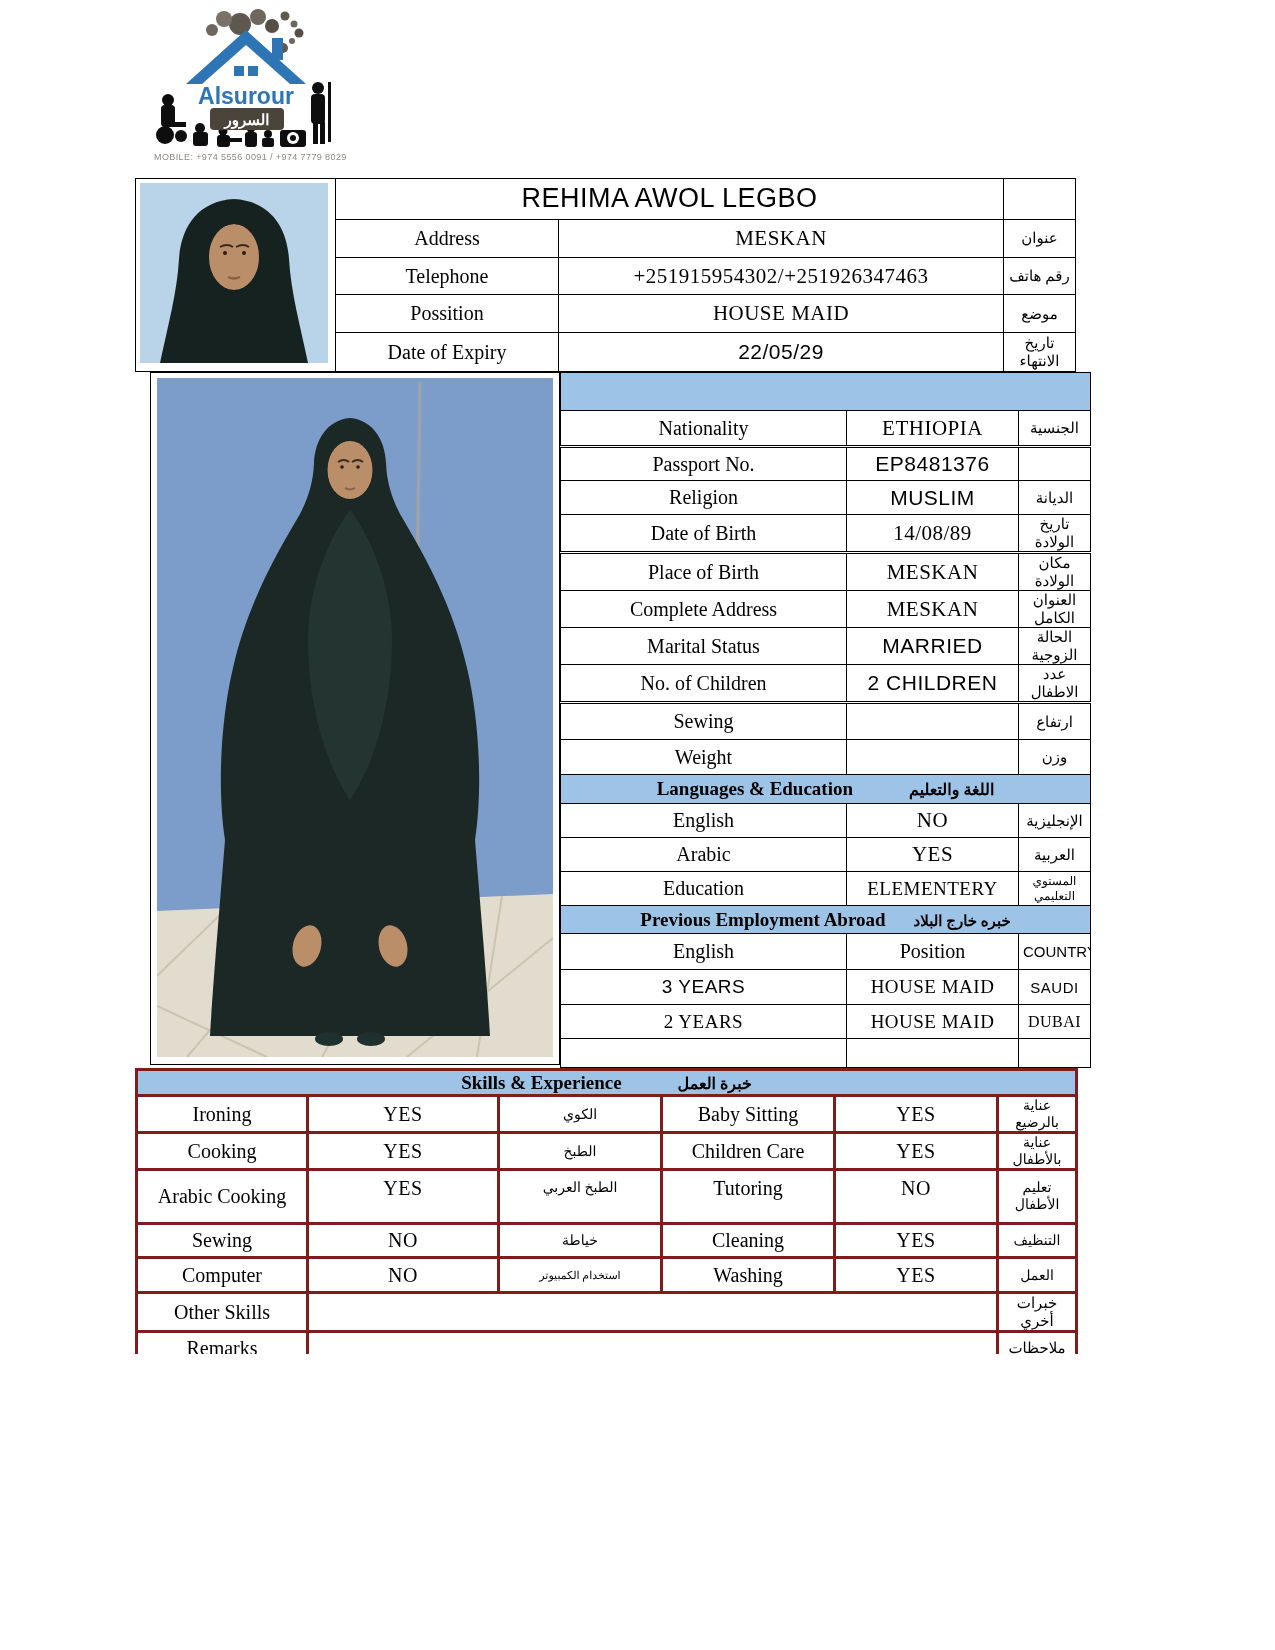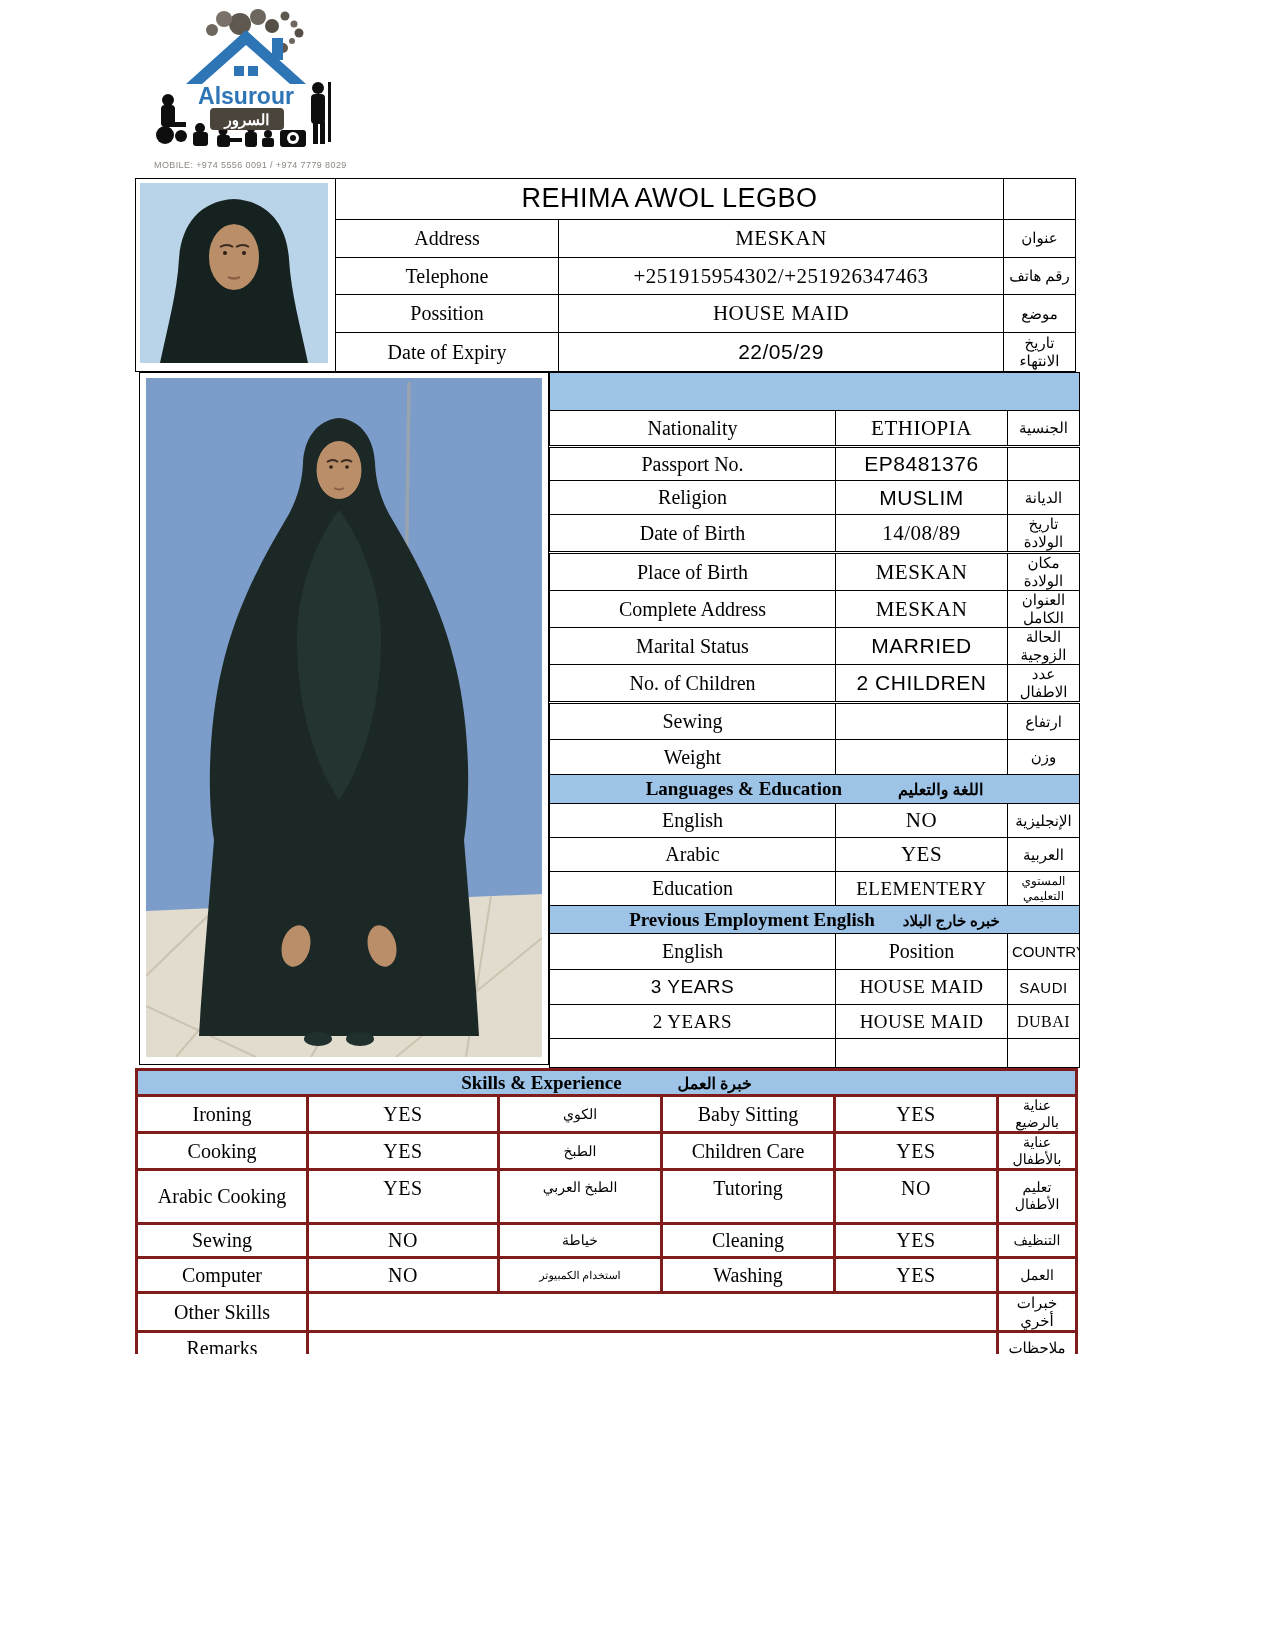--- a/index.html
+++ b/index.html
@@ -2,41 +2,41 @@
 <html><head>
 <meta charset="utf-8">
 <style>
   html,body{margin:0;padding:0;background:#ffffff;}
   .page{position:relative;width:1275px;height:1354px;background:#fff;overflow:hidden;
         font-family:"Liberation Serif",serif;color:#000;}
 
   
   .logo{position:absolute;left:148px;top:4px;width:200px;height:172px;}
   .logo svg{display:block}
-  .logo-mobile{position:absolute;left:6px;top:156px;width:200px;font-family:"Liberation Sans",sans-serif;
+  .logo-mobile{position:absolute;left:6px;top:148px;width:200px;font-family:"Liberation Sans",sans-serif;
         font-size:9px;color:#8d8781;letter-spacing:.4px;white-space:nowrap;}
 
   
   table{border-collapse:collapse;table-layout:fixed;}
   td{border:1px solid #000;padding:0 4px;overflow:hidden;vertical-align:middle;}
   .lbl{text-align:center;font-size:20px;}
   .val{text-align:center;font-size:21px;letter-spacing:.5px;}
   .sans{font-family:"Liberation Sans",sans-serif;}
   .ar{text-align:center;direction:rtl;font-size:15px;}
   .band{background:#9DC3E6;text-align:center;font-weight:bold;font-size:19px;}
   .band .sp{display:inline-block;margin:0 28px;}
   .dbl td{border-top:3px double #000;}
 
   
   .header-table{position:absolute;left:135px;top:178px;width:940px;}
   .photo-cell{padding:4px;}
   .name-cell{text-align:center;font-family:"Liberation Sans",sans-serif;font-size:27px;letter-spacing:.5px;}
 
   
-  .middle{position:absolute;left:127px;top:372px;display:flex;padding-left:12px;}
+  .middle{position:absolute;left:138px;top:372px;display:flex;padding-left:12px;}
   .photo-box{box-sizing:border-box;width:410px;height:693px;border:1px solid #000;padding:5px 6px;background:#fff;}
   .detail-table{width:530px;}
 
   
   .skills-table{position:absolute;left:135px;top:1068px;width:940px;}
   .skills-table td{border:3px solid #7f1d1d;}
   .skills-table tr.skrow td{border-top:2px solid #8a8a8a;}
   .skills-table .ar{font-size:14px;}
   .sz-sm{font-size:11px !important;}
 </style>
@@ -273,21 +273,21 @@
         <td class="ar">العربية</td>
       </tr>
       <tr style="height:34px">
         <td class="lbl">Education</td>
         <td class="val" style="font-size:19px">ELEMENTERY</td>
         <td class="ar" style="font-size:12px">المستوي التعليمي</td>
       </tr>
 
       <tr style="height:28px">
         <td class="band" colspan="3">
-          <span class="sp" style="margin:0 14px">Previous Employment English</span><span class="sp ar" style="font-size:15px;margin:0 14px">خبره خارج البلاد</span>
+          <span class="sp" style="margin:0 14px">Previous Employment Abroad</span><span class="sp ar" style="font-size:15px;margin:0 14px">خبره خارج البلاد</span>
         </td>
       </tr>
       <tr style="height:36px">
         <td class="lbl">English</td>
         <td class="lbl">Position</td>
         <td class="lbl sans" style="font-size:15px">COUNTRY</td>
       </tr>
       <tr style="height:35px">
         <td class="val sans" style="font-size:19px">3 YEARS</td>
         <td class="val" style="font-size:19px">HOUSE MAID</td>

